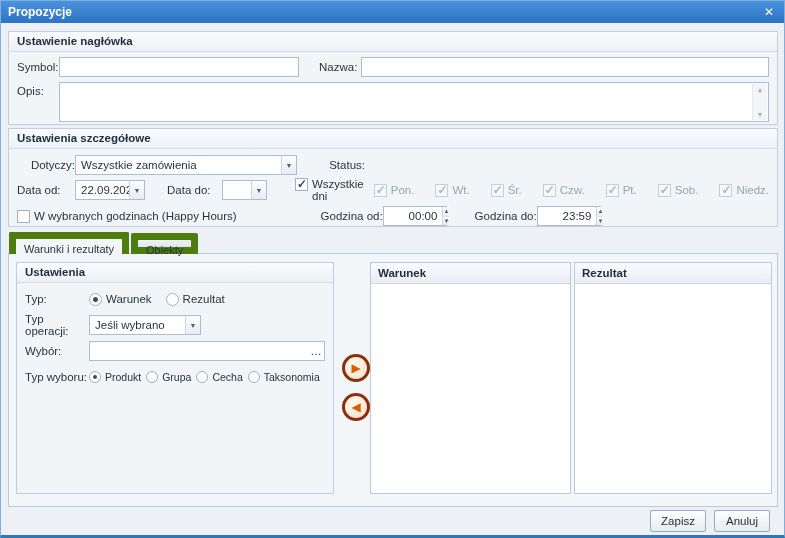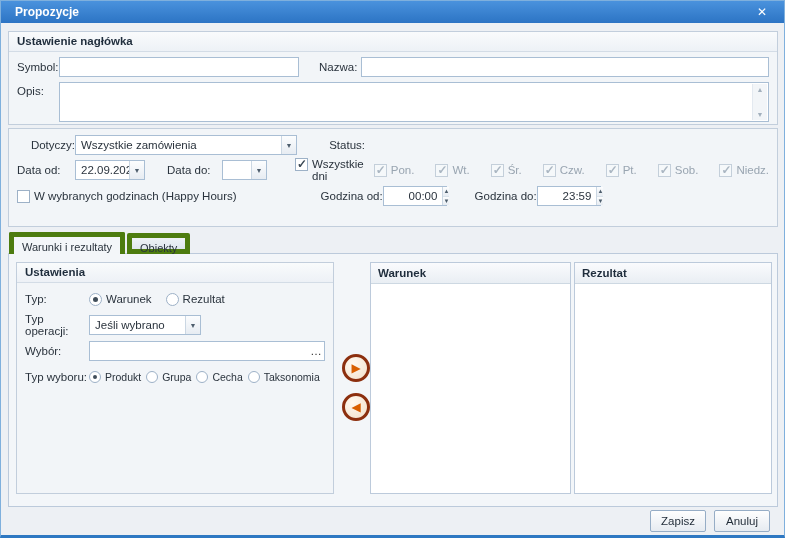--- a/index.html
+++ b/index.html
@@ -4,21 +4,21 @@
 <style>
   * { margin:0; padding:0; box-sizing:border-box; }
   html,body { background:#ffffff; }
   body { font-family:"Liberation Sans", sans-serif; font-size:11.5px; color:#2a333d; }
 
   .dialog { position:relative; width:785px; height:538px; background:#edf0f4;
             border:1px solid #7fb0dd; border-bottom:3px solid #2e78c2; overflow:hidden; }
 
   
   .titlebar { height:22px; background:linear-gradient(180deg,#4a92dd,#2c74c4);
-              display:flex; align-items:center; padding:0 14px; }
+              display:flex; align-items:center; padding:0 7px; }
   .titlebar .title { color:#fff; font-weight:bold; font-size:12px; flex:1; }
   .titlebar .close { color:#fff; font-size:12px; line-height:12px; padding:1px 3px; cursor:pointer; }
 
   .dlg-body { position:absolute; top:22px; left:0; right:0; bottom:0; }
 
   
   .group { position:absolute; background:#f2f5f8; border:1px solid #c2cedc; }
   .group-caption { height:20px; line-height:19px; padding-left:8px; font-weight:bold;
                    color:#1f2d3c; background:linear-gradient(180deg,#f9fbfc,#edf1f6);
                    border-bottom:1px solid #d3dce6; }
@@ -71,21 +71,21 @@
            position:relative; flex:none; }
   .radio.selected::after { content:""; position:absolute; left:3px; top:3px; width:5px; height:5px;
                            border-radius:50%; background:#414e5a; }
   .radio-item .cb-label { margin-left:4px; }
   .small-opts { font-size:10.5px; }
   .small-opts .radio { width:12px; height:12px; }
   .small-opts .radio.selected::after { left:3px; top:3px; width:4px; height:4px; }
 
   
   .tabs { position:absolute; left:8px; top:209px; display:flex; align-items:flex-end; z-index:2; }
-  .tab { padding:0 8px; margin-right:2px; border:5px solid #4d7c0f; border-radius:2px 2px 0 0;
+  .tab { padding:0 8px; margin-right:2px; border:7px solid #4d7c0f; border-radius:2px 2px 0 0;
          background:linear-gradient(180deg,#eef2f6,#dfe6ee); height:21px; line-height:20px;
          color:#2a333d; font-size:11px; cursor:pointer; }
   .tab.active { background:#f3f6f9; height:22px; line-height:21px; border-bottom:none; }
 
   .tabpanel { position:absolute; left:7px; top:230px; width:770px; height:254px;
               background:#f3f6f9; border:1px solid #bccadb; }
 
   
   .settings-group { left:7px; top:8px; width:318px; height:232px; }
   .settings-group .row { margin:6px 8px 0 8px; }
@@ -164,20 +164,21 @@
           <textarea class="opis" style=""></textarea>
           <div class="vscroll">
             <span>▲</span>
             <span>▼</span>
           </div>
         </div>
       </div>
     </div>
 
     <div class="group" style="left:7px; top:105px; width:770px; height:99px;">
+      <div class="group-caption">Ustawienia szczegółowe</div>
 
       <div class="row" style="margin-top:6px;text-align:right;">
         <span class="lbl w-dotyczy-lbl">Dotyczy:</span>
         <div class="combo w-dotyczy">
           <span class="combo-text">Wszystkie zamówienia</span>
           <span class="combo-btn">
             <span>▼</span>
           </span>
         </div>
         <span class="lbl w-status-lbl">Status:</span>

